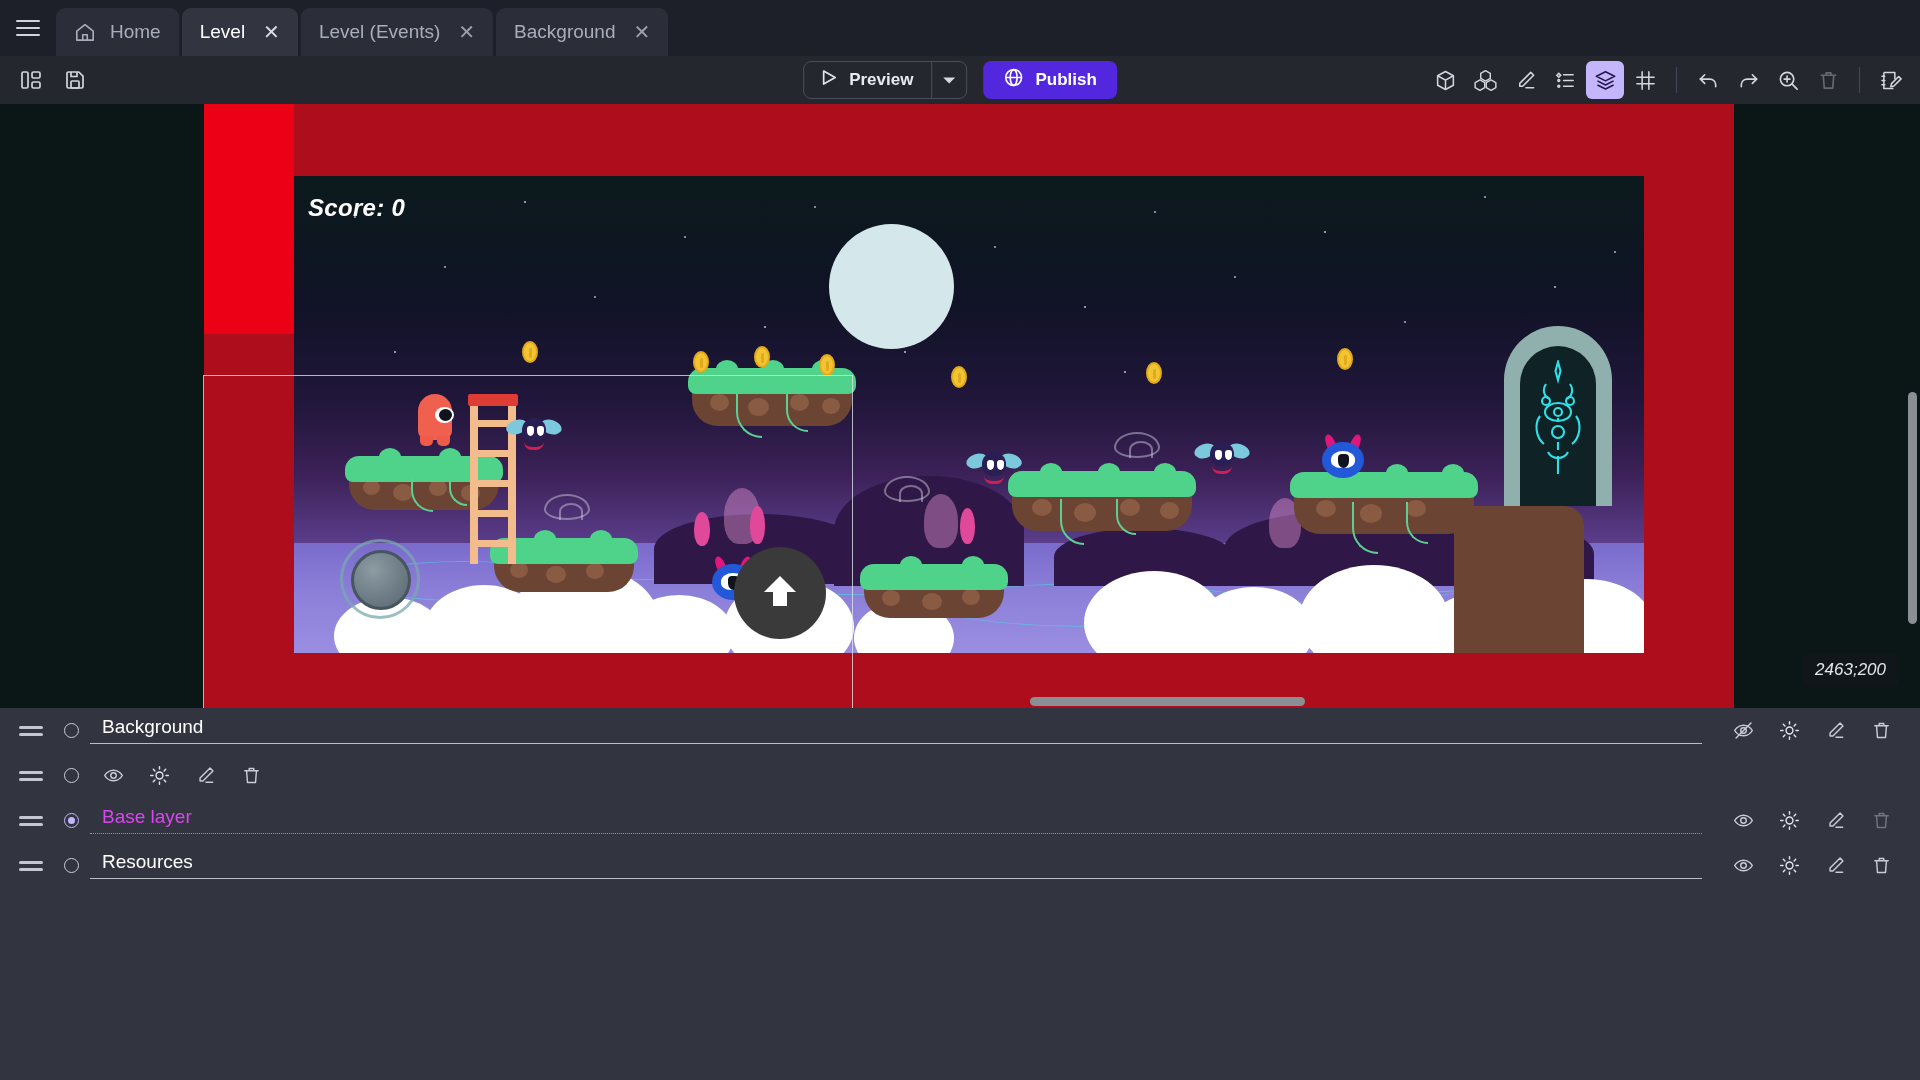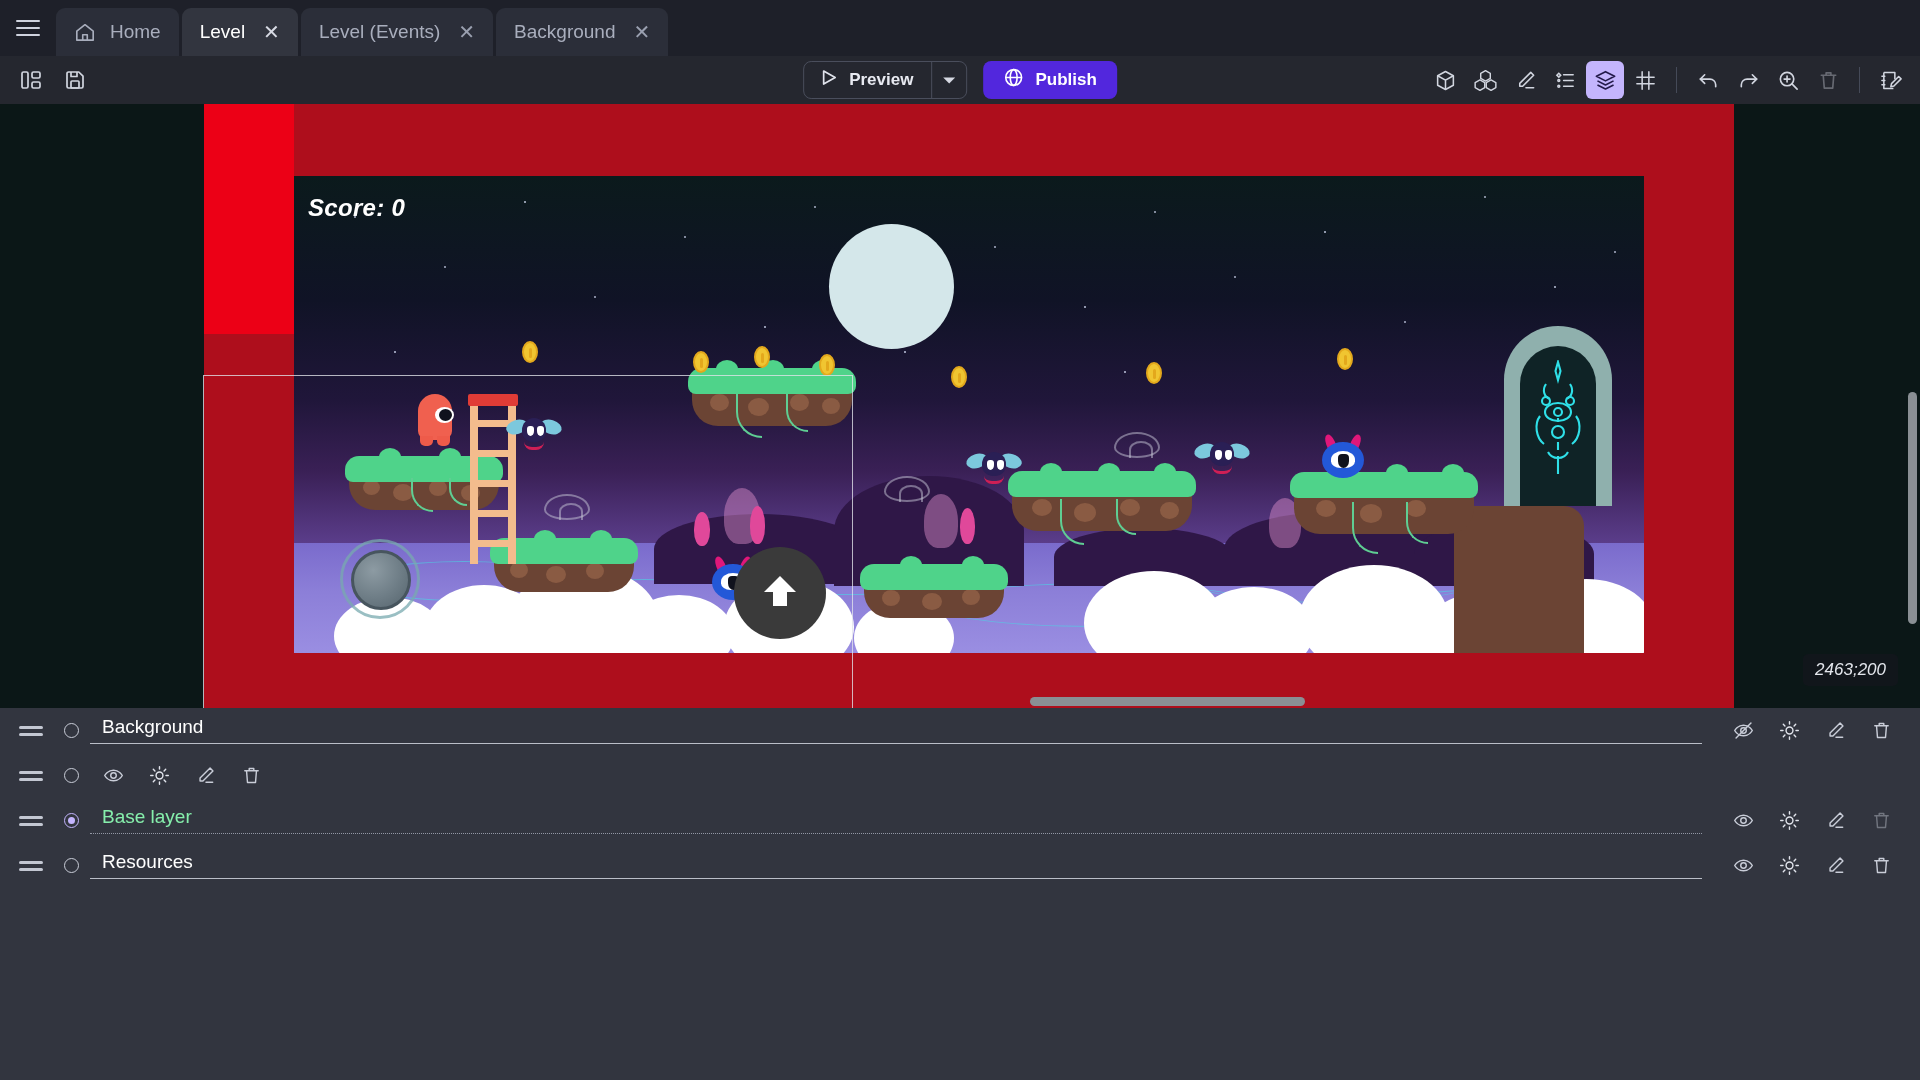--- a/index.html
+++ b/index.html
@@ -210,21 +210,21 @@
   .radio {
     width: 38px; display:flex; align-items:center; justify-content:center; cursor:pointer;
   }
   .radio .ring { width:15px; height:15px; border-radius:50%; border:1.8px solid #c9cdd8; position:relative; }
   .radio.sel .ring { border-color:#c4b5fd; }
   .radio.sel .ring::after { content:""; position:absolute; left:3px; top:3px; width:7px; height:7px; border-radius:50%; background:#c4b5fd; }
   .lname {
     flex: 1 1 auto; font-size: 19px; color:#ffffff; padding: 0 4px 6px 12px;
     border-bottom: 1px solid rgba(210,214,224,.85); margin-right: 18px; line-height: 1.1;
   }
-  .lname.muted { color:#86efac; border-bottom: 1px dotted rgba(170,176,190,.8); }
+  .lname.muted { color:#d946ef; border-bottom: 1px dotted rgba(170,176,190,.8); }
   .lacts { display:flex; align-items:center; gap: 0; }
   .lact { width: 46px; height:34px; display:flex; align-items:center; justify-content:center; cursor:pointer; }
   .lact.disabled { opacity:.42; cursor:default; }
   .bgrow { height: 42px; display:flex; align-items:center; padding: 0 16px 0 10px; }
   .swatch {
     width: 56px; height: 26px; background:#ffffff; display:flex; align-items:center; justify-content:center;
     border-radius: 2px; margin-right: 6px; cursor:pointer;
   }
   .swatch .inner { width: 46px; height: 18px; border-radius:3px; }
   .addbar { position:absolute; right: 20px; bottom: 18px; display:flex; }

